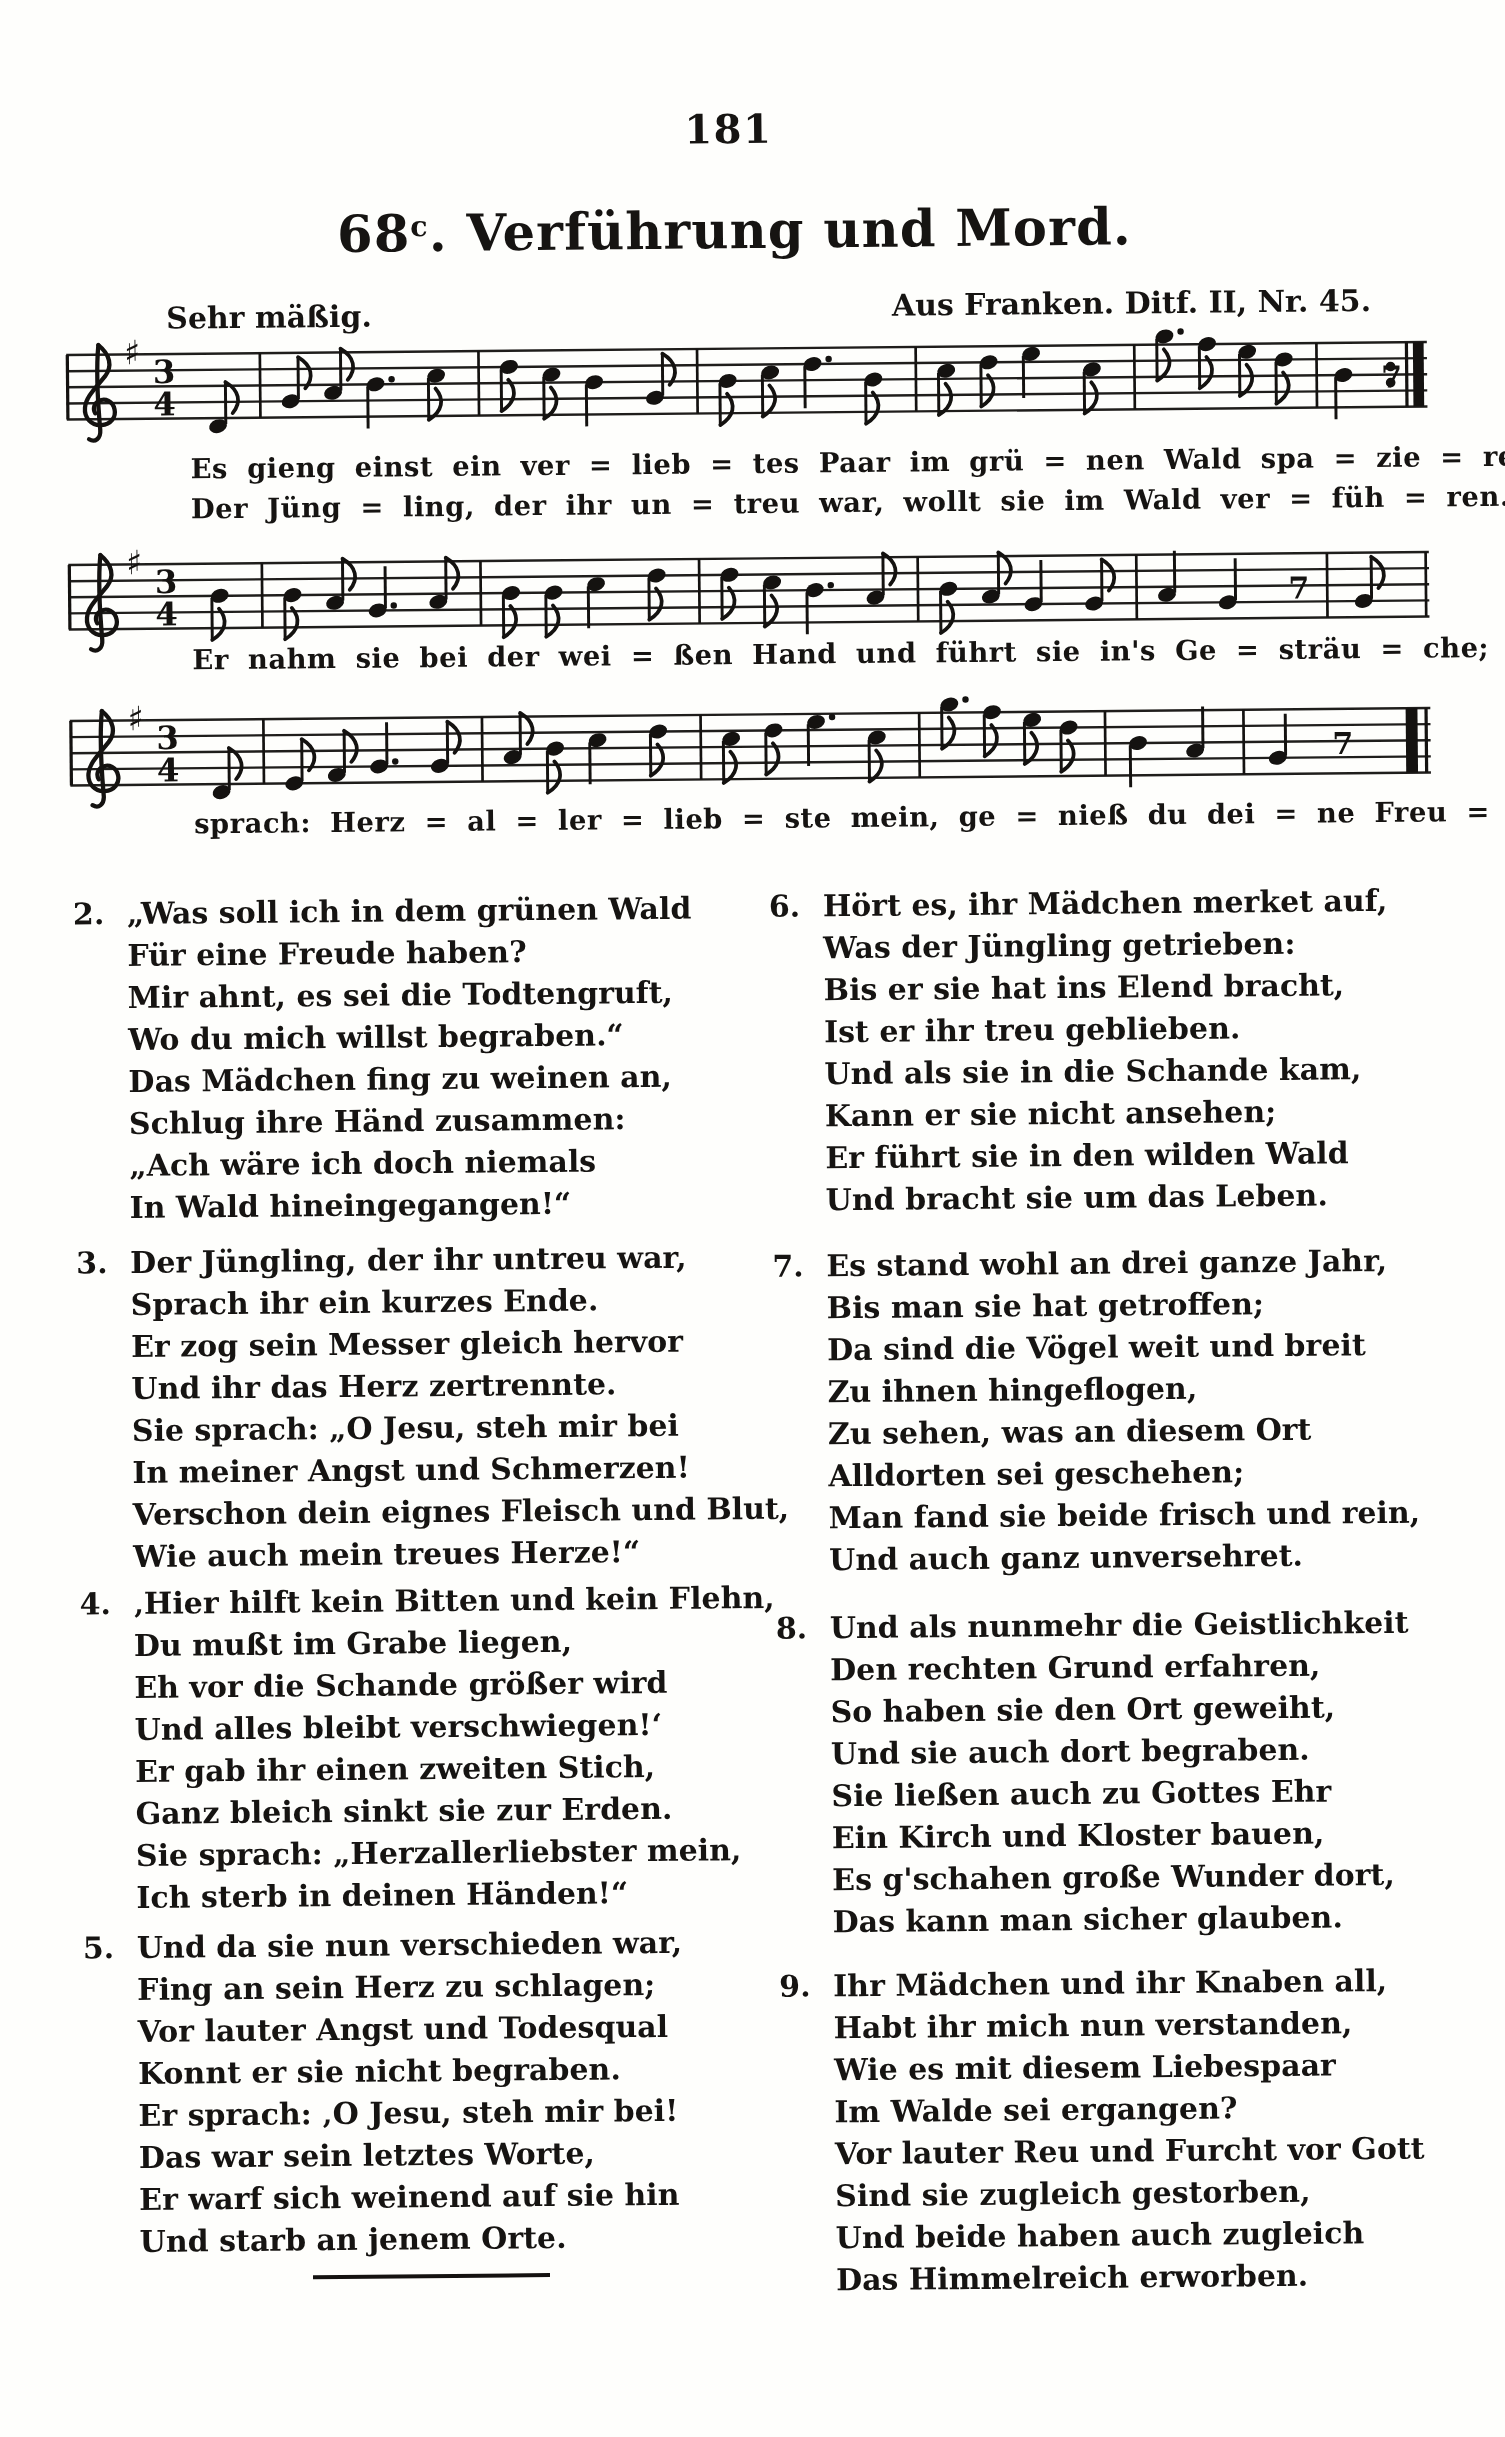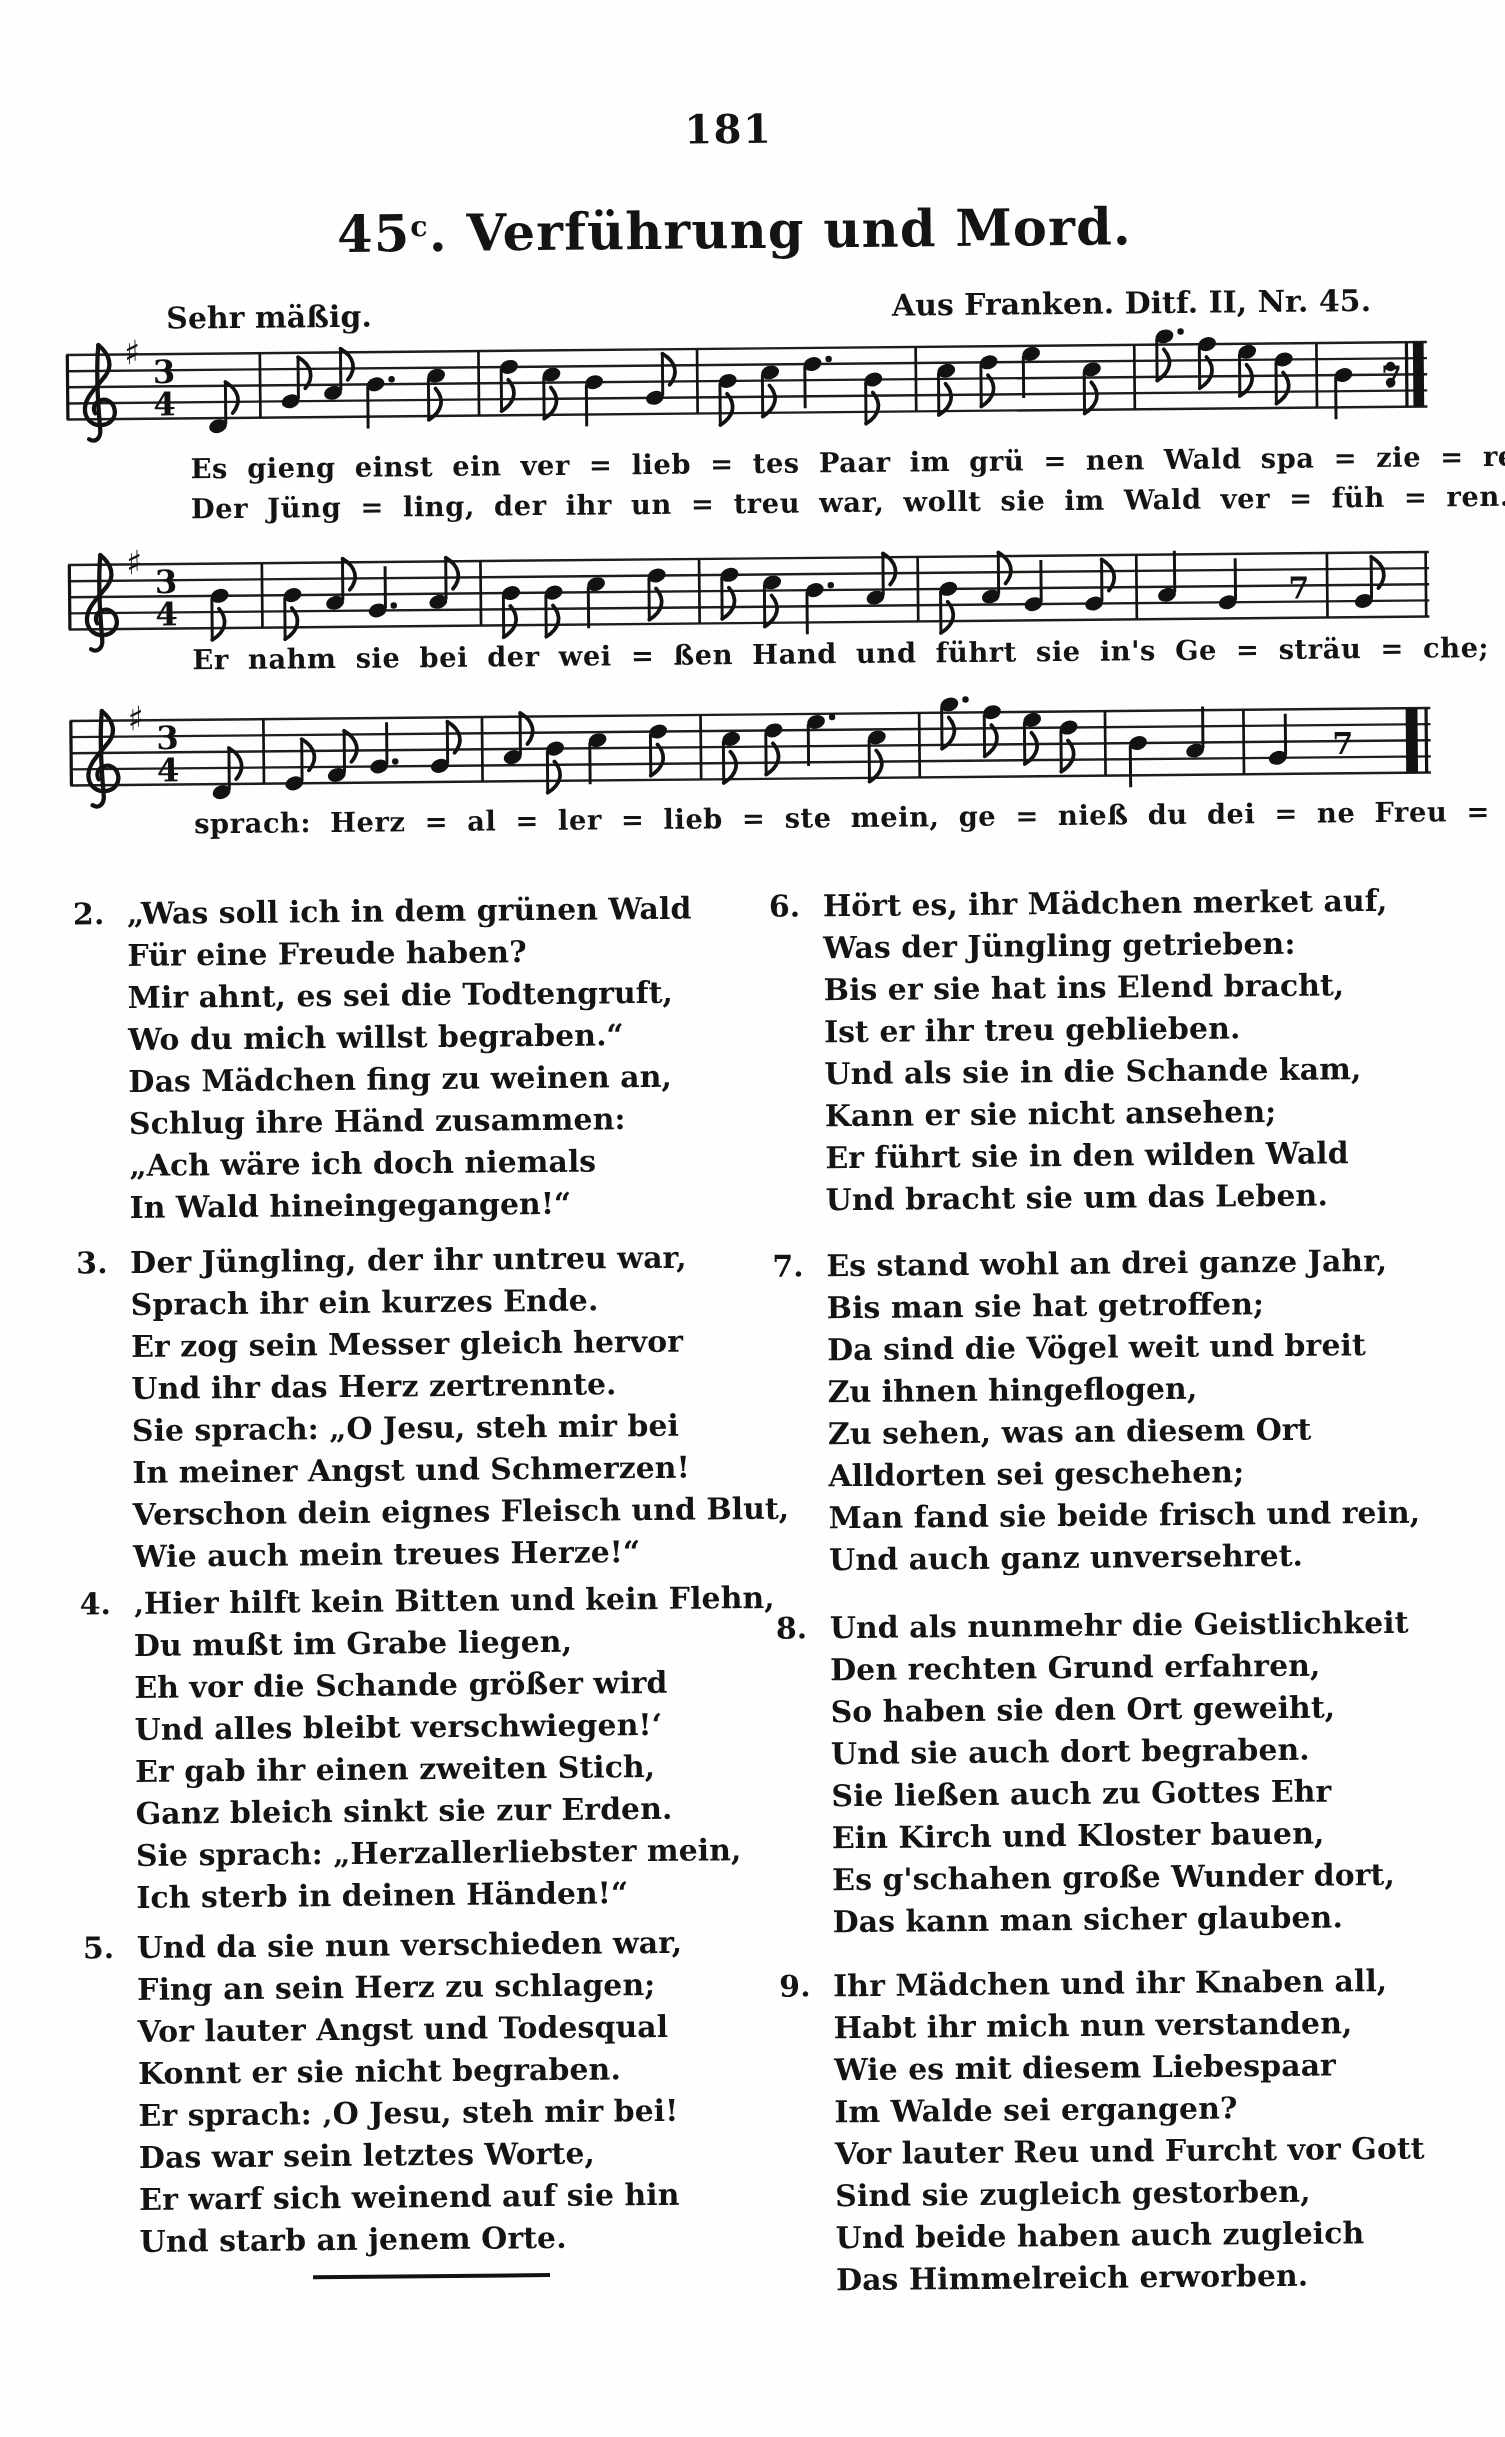--- a/index.html
+++ b/index.html
@@ -32,21 +32,21 @@
   .col-right{left:770px;}
   .rule{position:absolute;left:301px;top:2271px;width:237px;height:3.8px;background:#141210;}
 </style>
 </head>
 <body>
 
 <div class="sheet">
 
   <div class="pageno">181</div>
 
-  <div class="title"><span>45</span><sup>c</sup><span>. Verführung und Mord.</span></div>
+  <div class="title"><span>68</span><sup>c</sup><span>. Verführung und Mord.</span></div>
 
   <div class="tempo">Sehr mäßig.</div>
   <div class="source">Aus Franken. Ditf. II, Nr. 45.</div>
 
   <svg id="sys-0" class="system" style="top:327px" width="1366" height="115" viewBox="0 0 2540 214">
       <line x1="4" y1="40" x2="2536" y2="40" stroke="#141210" stroke-width="4.5" opacity="0.95"></line>
       <line x1="4" y1="70" x2="2536" y2="70" stroke="#141210" stroke-width="4.5" opacity="0.95"></line>
       <line x1="4" y1="100" x2="2536" y2="100" stroke="#141210" stroke-width="4.5" opacity="0.95"></line>
       <line x1="4" y1="130" x2="2536" y2="130" stroke="#141210" stroke-width="4.5" opacity="0.95"></line>
       <line x1="4" y1="160" x2="2536" y2="160" stroke="#141210" stroke-width="4.5" opacity="0.95"></line>

